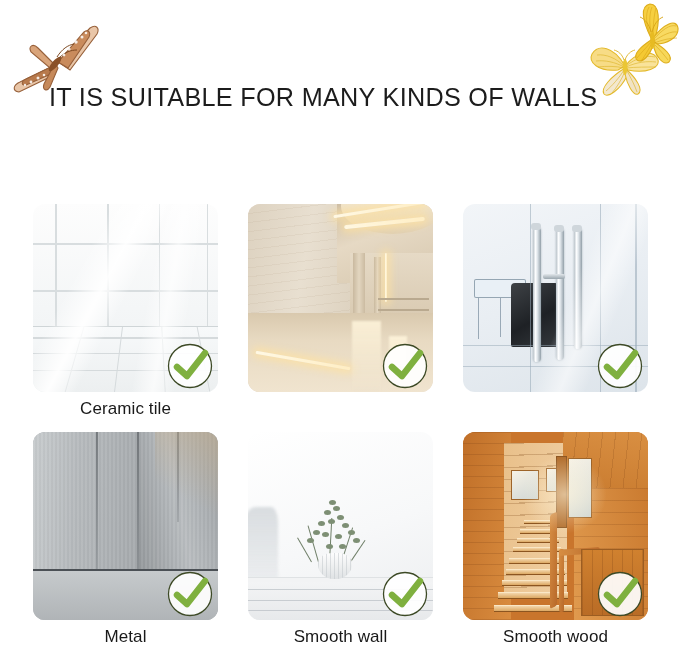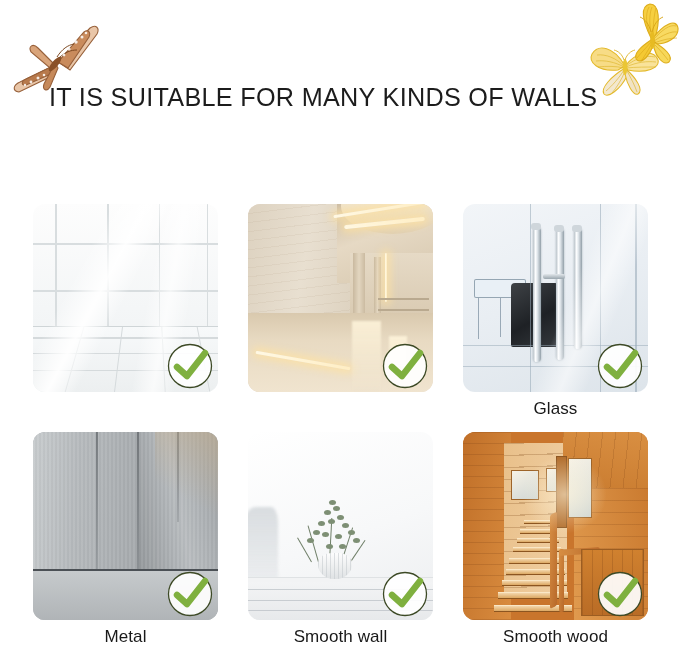--- a/index.html
+++ b/index.html
@@ -438,20 +438,21 @@
           <div class="fv" style="left:70%; transform:skewX(3deg)"></div>
           <div class="fv" style="left:92%; transform:skewX(11deg)"></div>
         </div>
         <div class="sheen"></div>
       </div>
       <svg class="badge" viewBox="0 0 48 48">
         <circle cx="24" cy="24" r="21.5" fill="#ffffff" fill-opacity="0.92" stroke="#3d4a26" stroke-width="1.3"></circle>
         <path d="M11 25 L21 34 L39 11" fill="none" stroke="#7fb03f" stroke-width="6.5" stroke-linecap="round" stroke-linejoin="round"></path>
       </svg>
     </div>
+    <div class="caption">Ceramic tile</div>
   </div>
 
   <div class="cell">
     <div class="thumb">
       <div class="art-marble">
         <div class="wall"></div>
         <div class="ceiling"></div>
         <div class="ceil-curve" style="left:50%; top:-14%; width:56%; height:30%;"></div>
         <div class="lightstrip" style="left:52%; top:9%; width:44%; height:4px; transform:rotate(-6deg);"></div>
         <div class="lightstrip" style="left:46%; top:2%; width:50%; height:3px; transform:rotate(-9deg);"></div>
@@ -493,21 +494,20 @@
         <div class="hcap" style="left:49%; top:11%; width:10px;"></div>
         <div class="hcap" style="left:59%; top:11%; width:10px;"></div>
         <div class="lock" style="left:43%; top:37%; width:22px;"></div>
         <div class="gsheen"></div>
       </div>
       <svg class="badge" viewBox="0 0 48 48">
         <circle cx="24" cy="24" r="21.5" fill="#ffffff" fill-opacity="0.92" stroke="#3d4a26" stroke-width="1.3"></circle>
         <path d="M11 25 L21 34 L39 11" fill="none" stroke="#7fb03f" stroke-width="6.5" stroke-linecap="round" stroke-linejoin="round"></path>
       </svg>
     </div>
-    <div class="caption">Glass</div>
   </div>
 
   <div class="cell">
     <div class="thumb">
       <div class="art-metal">
         <div class="panel-l"></div>
         <div class="panel-r"></div>
         <div class="seam" style="left:34%; height:78%;"></div>
         <div class="seam" style="left:56%; height:76%;"></div>
         <div class="seam" style="left:78%; height:48%;"></div>

